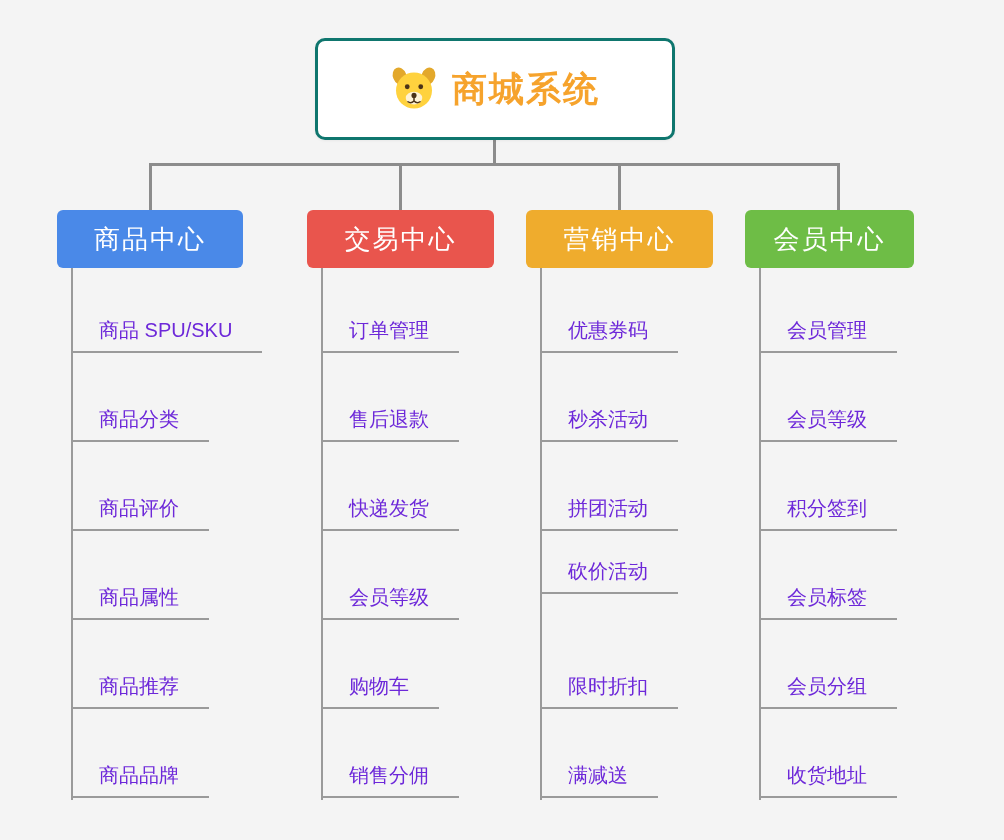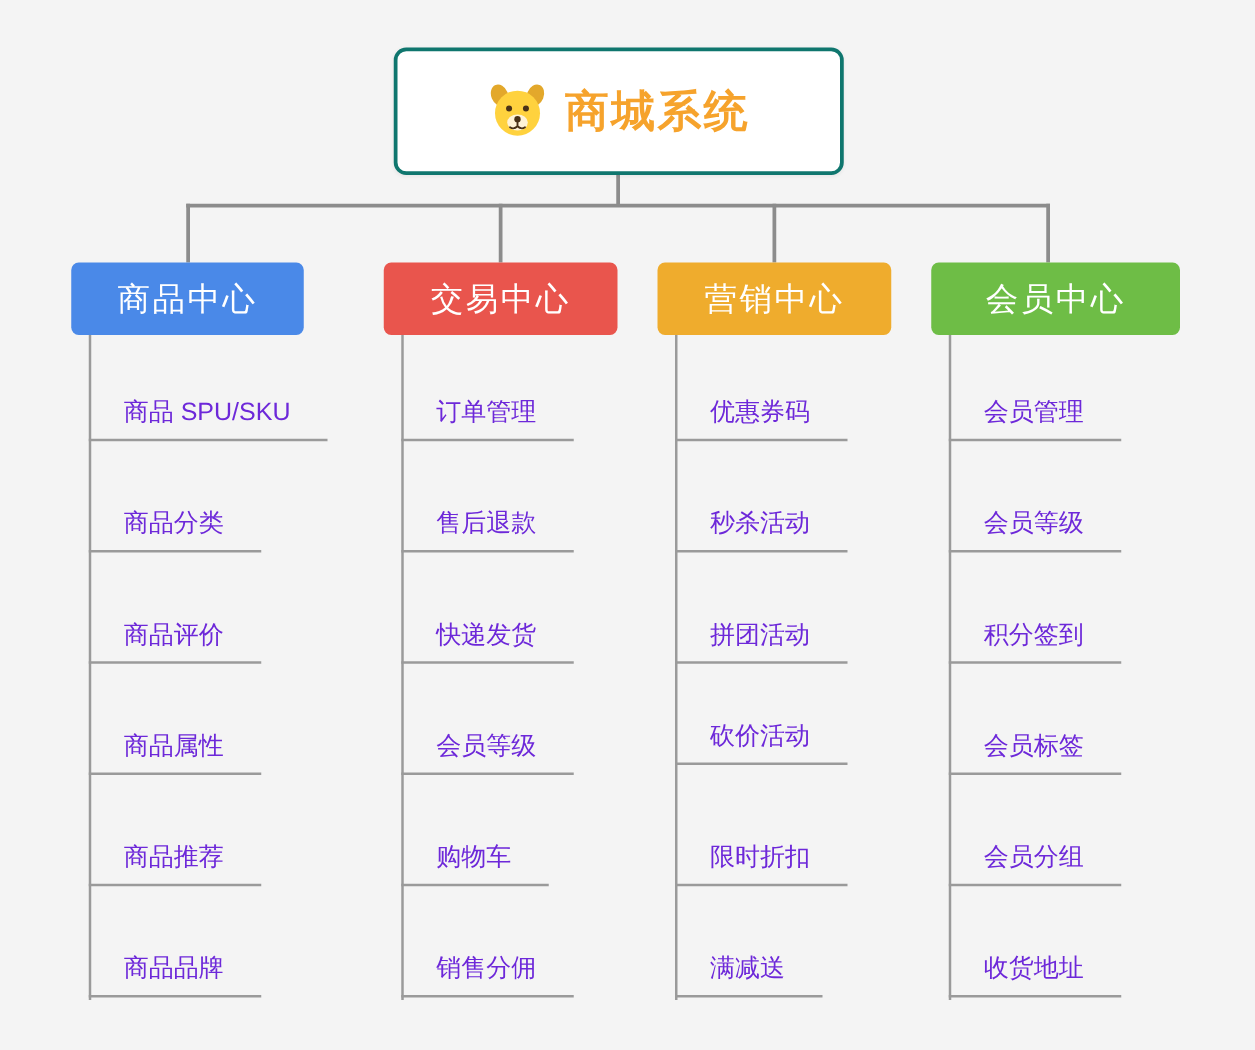--- a/index.html
+++ b/index.html
@@ -102,21 +102,21 @@
 
   <div class="branch-box" style="left: 57px; width: 186px; background-color: rgb(74, 137, 232);">
       <span>商品中心</span>
     </div>
   <div class="branch-box" style="left: 307px; width: 187px; background-color: rgb(233, 85, 77);">
       <span>交易中心</span>
     </div>
   <div class="branch-box" style="left: 526px; width: 187px; background-color: rgb(239, 172, 45);">
       <span>营销中心</span>
     </div>
-  <div class="branch-box" style="left: 745px; width: 199px; background-color: rgb(110, 189, 70);">
+  <div class="branch-box" style="left: 745px; width: 169px; background-color: rgb(110, 189, 70);">
       <span>会员中心</span>
     </div>
 
   <div class="spine" style="left:71px"></div>
   <div class="spine" style="left:321px"></div>
   <div class="spine" style="left:540px"></div>
   <div class="spine" style="left:759px"></div>
 
   <div class="leaf" style="left:71px;top:316px">商品 SPU/SKU</div>
   <div class="leaf" style="left:71px;top:405px">商品分类</div>
@@ -128,21 +128,21 @@
   <div class="leaf" style="left:321px;top:316px">订单管理</div>
   <div class="leaf" style="left:321px;top:405px">售后退款</div>
   <div class="leaf" style="left:321px;top:494px">快递发货</div>
   <div class="leaf" style="left:321px;top:583px">会员等级</div>
   <div class="leaf" style="left:321px;top:672px">购物车</div>
   <div class="leaf" style="left:321px;top:761px">销售分佣</div>
 
   <div class="leaf" style="left:540px;top:316px">优惠券码</div>
   <div class="leaf" style="left:540px;top:405px">秒杀活动</div>
   <div class="leaf" style="left:540px;top:494px">拼团活动</div>
-  <div class="leaf" style="left:540px;top:575px">砍价活动</div>
+  <div class="leaf" style="left:540px;top:557px">砍价活动</div>
   <div class="leaf" style="left:540px;top:672px">限时折扣</div>
   <div class="leaf" style="left:540px;top:761px">满减送</div>
 
   <div class="leaf" style="left:759px;top:316px">会员管理</div>
   <div class="leaf" style="left:759px;top:405px">会员等级</div>
   <div class="leaf" style="left:759px;top:494px">积分签到</div>
   <div class="leaf" style="left:759px;top:583px">会员标签</div>
   <div class="leaf" style="left:759px;top:672px">会员分组</div>
   <div class="leaf" style="left:759px;top:761px">收货地址</div>
 

